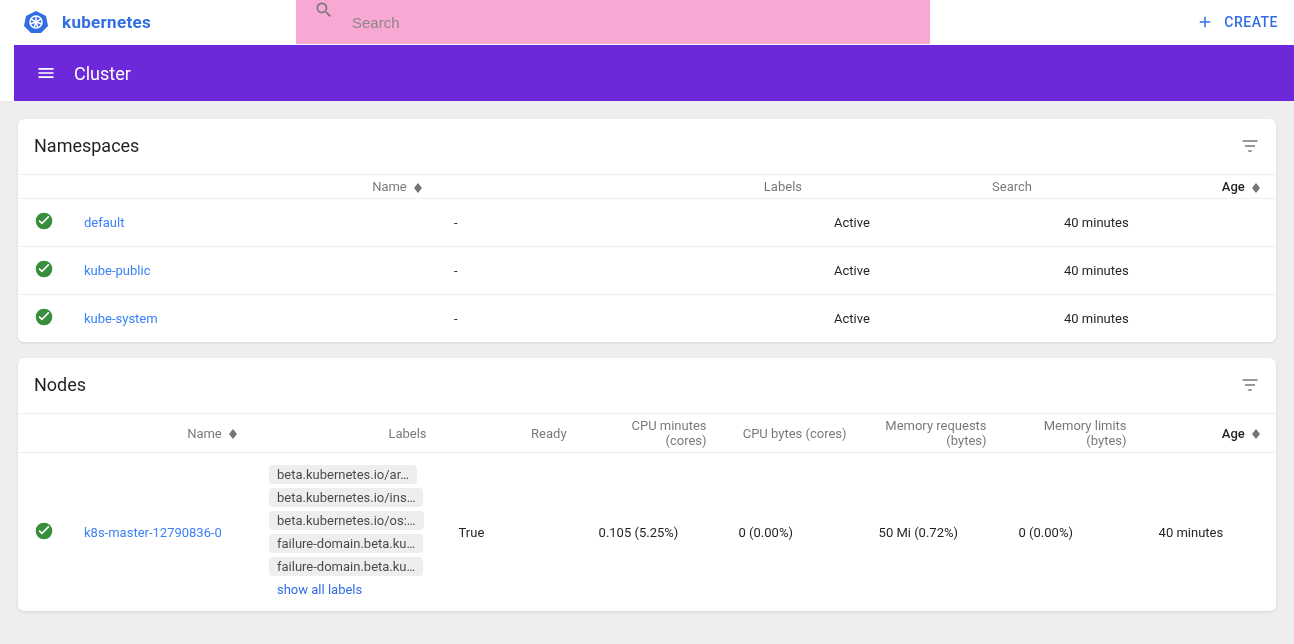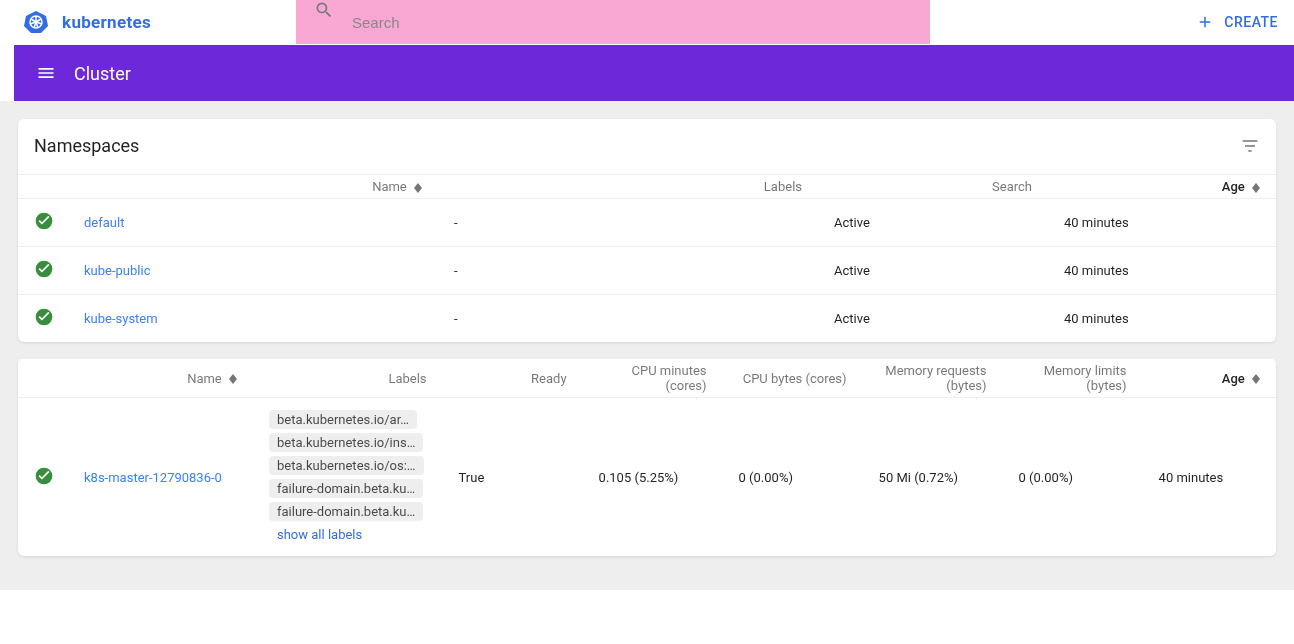--- a/index.html
+++ b/index.html
@@ -153,20 +153,26 @@
             <td><a class="link">kube-system</a></td>
             <td>-</td>
             <td>Active</td>
             <td>40 minutes</td>
           </tr>
         </tbody>
     </table>
   </div>
 
   <div class="card">
+    <div class="card-header">
+      <span class="card-title">Nodes</span>
+      <svg class="filter-icon" viewBox="0 0 24 24">
+          <path d="M3 5h18v2H3zm3 6h12v2H6zm4 6h4v2h-4z"></path>
+        </svg>
+    </div>
     <table class="nodes-table">
       <thead>
         <tr>
           <th class="status-col"></th>
           <th style="width:185px">
             <span>Name</span>
             <span class="sort-ind">
               <svg viewBox="0 0 8 5">
                   <path d="M4 0L8 5H0z"></path>
                 </svg>

